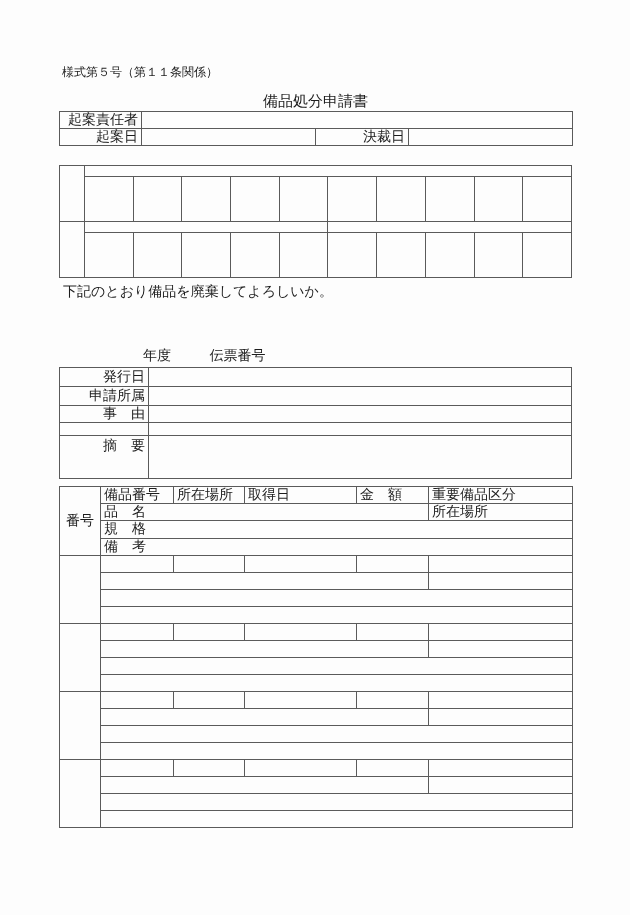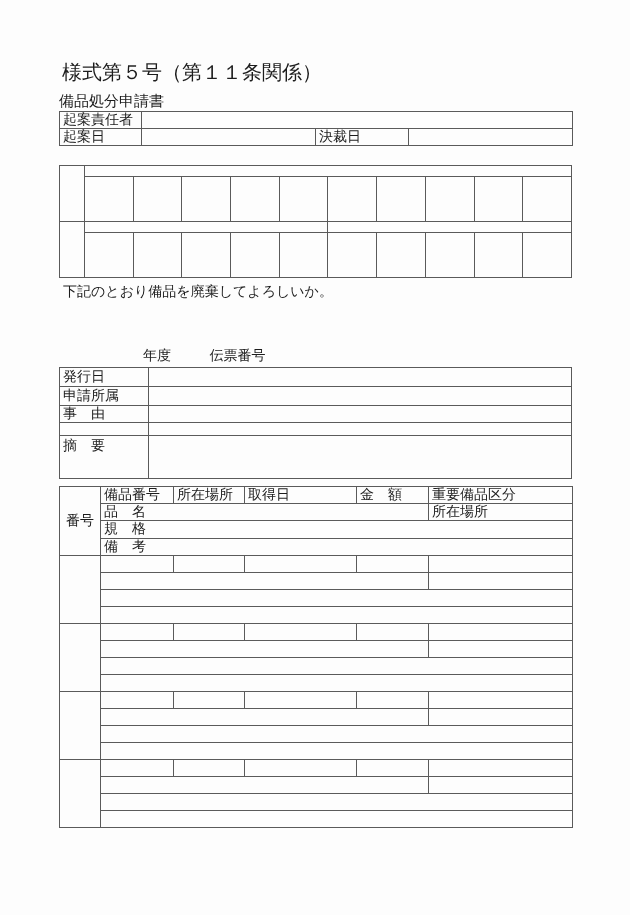--- a/index.html
+++ b/index.html
@@ -18,46 +18,46 @@
   }
   .content {
     position: absolute;
     left: 59px;
     top: 0;
     width: 513px;
   }
   .form-no {
     margin-top: 63px;
     margin-left: 3px;
-    font-size: 20px;
+    font-size: 12px;
     line-height: 18px;
     white-space: nowrap;
   }
   .doc-title {
     margin-top: 11px;
     font-size: 15px;
     line-height: 19px;
-    text-align: left;
+    text-align: center;
     white-space: nowrap;
   }
   table {
     border-collapse: collapse;
     table-layout: fixed;
     width: 513px;
   }
   td {
     border: 1px solid #5a5a5a;
     padding: 0 3px;
     font-size: 14px;
     line-height: 1.15;
     overflow: hidden;
     white-space: nowrap;
     vertical-align: middle;
   }
-  td.lbl { text-align: left; }
+  td.lbl { text-align: right; }
   
   .head-table td { height: 14px; }
   
   .stamp-table { margin-top: 19px; }
   .stamp-table tr.thin td { height: 11px; }
   .stamp-table tr.boxes td { height: 45px; }
   
   .note {
     margin-top: 6px;
     margin-left: 4px;

